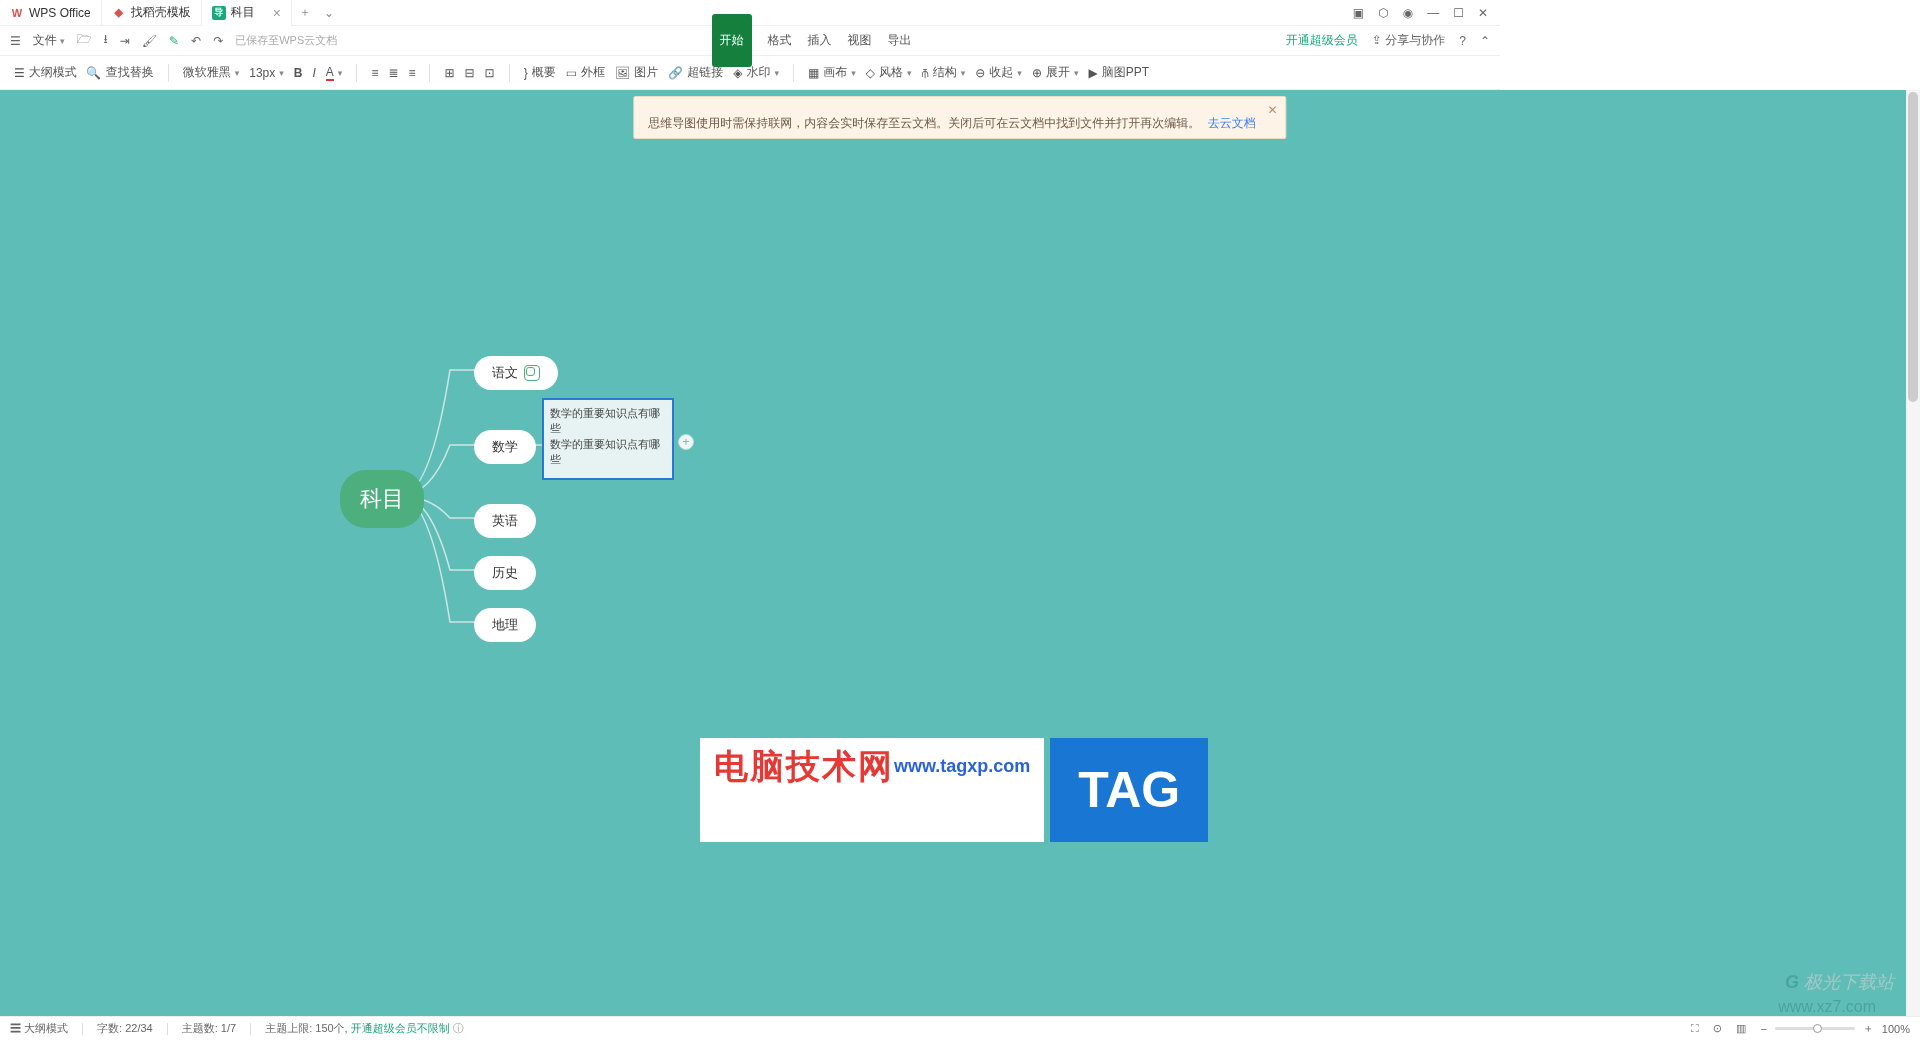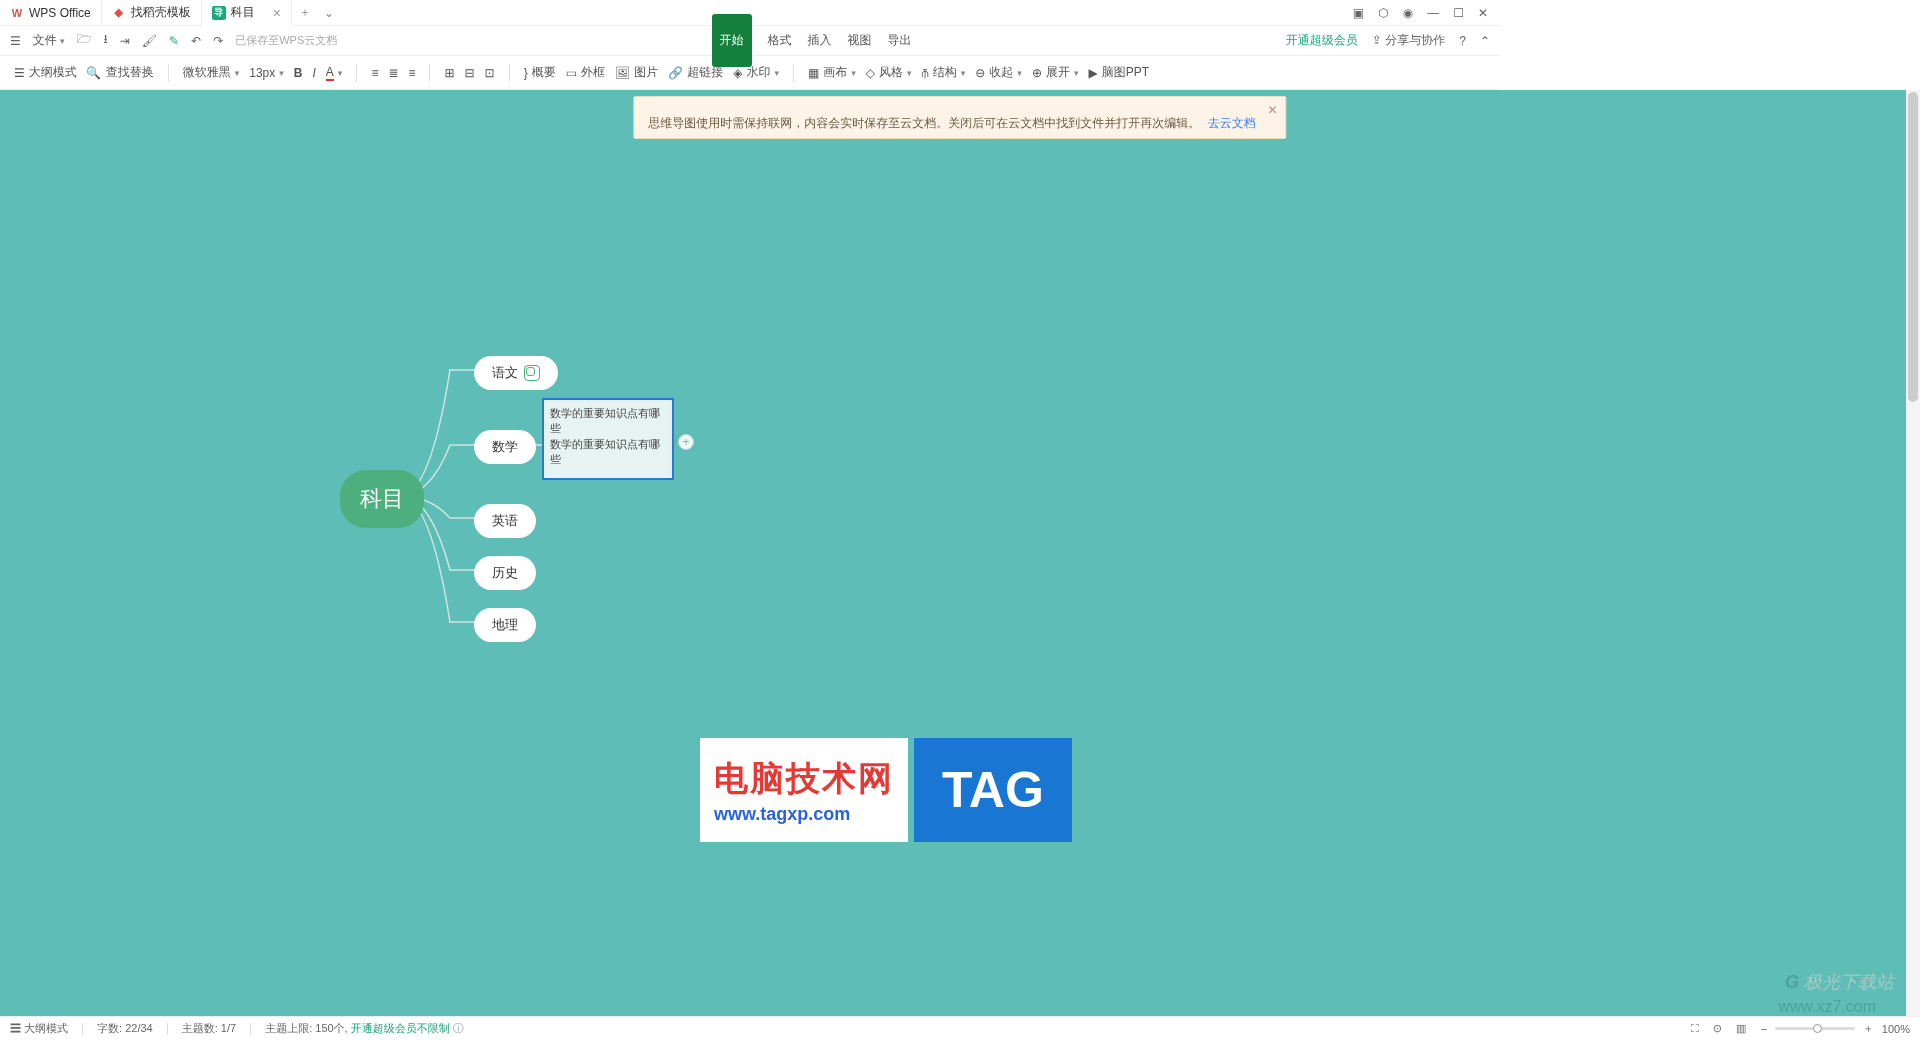--- a/index.html
+++ b/index.html
@@ -50,23 +50,23 @@
 .child.c3{left:474px;top:414px}
 .child.c4{left:474px;top:466px}
 .child.c5{left:474px;top:518px}
 .link-ico{display:inline-block;width:16px;height:16px;border:1.5px solid #4caf7d;border-radius:4px;position:relative}
 .link-ico::before{content:"";position:absolute;width:7px;height:7px;border:1.5px solid #4caf7d;border-radius:3px;left:1px;top:1px}
 .note{position:absolute;left:542px;top:308px;width:132px;height:82px;background:#e6f3f2;border:2px solid #2878d4;font-size:11px;padding:6px;color:#444;line-height:1.4}
 .addbtn{position:absolute;left:678px;top:344px;width:16px;height:16px;border:1px solid #c0d8d6;border-radius:50%;background:#eef7f6;color:#8ab8b4;font-size:12px;display:flex;align-items:center;justify-content:center;cursor:pointer}
 svg.lines{position:absolute;left:0;top:0;pointer-events:none}
 
 .banner{position:absolute;left:700px;top:648px;display:flex;height:104px}
-.banner .bl{background:#fff;padding:6px 14px;display:flex;flex-direction:column;justify-content:center}
+.banner .bl{background:#fff;padding:6px 14px;display:flex;flex-direction:row;justify-content:center}
 .banner .bl .t1{color:#e53935;font-size:34px;font-weight:bold;letter-spacing:2px}
-.banner .bl .t2{color:#2962d9;font-size:18px;font-weight:bold;margin-top:2px}
+.banner .bl .t2{color:#2962d9;font-size:18px;font-weight:bold;margin-top:12px}
 .banner .br{background:#1976d2;color:#fff;font-size:50px;font-weight:bold;padding:10px 28px;display:flex;align-items:center;margin-left:6px}
 
 .wm{position:absolute;right:12px;bottom:26px;font-size:18px;color:#a4c9c6;font-style:italic}
 .wm .b{color:#4aa39e;font-weight:bold}
 .wm2{position:absolute;right:30px;bottom:4px;font-size:16px;color:#4aa39e}
 
 .status{position:absolute;left:0;right:0;bottom:0;height:24px;background:#fff;border-top:1px solid #eee;display:flex;align-items:center;padding:0 10px;font-size:11px;color:#666;gap:14px}
 .status .sep2{width:1px;height:12px;background:#ddd}
 .status .vip{color:#1aa97b}
 .status .sp{flex:1}

